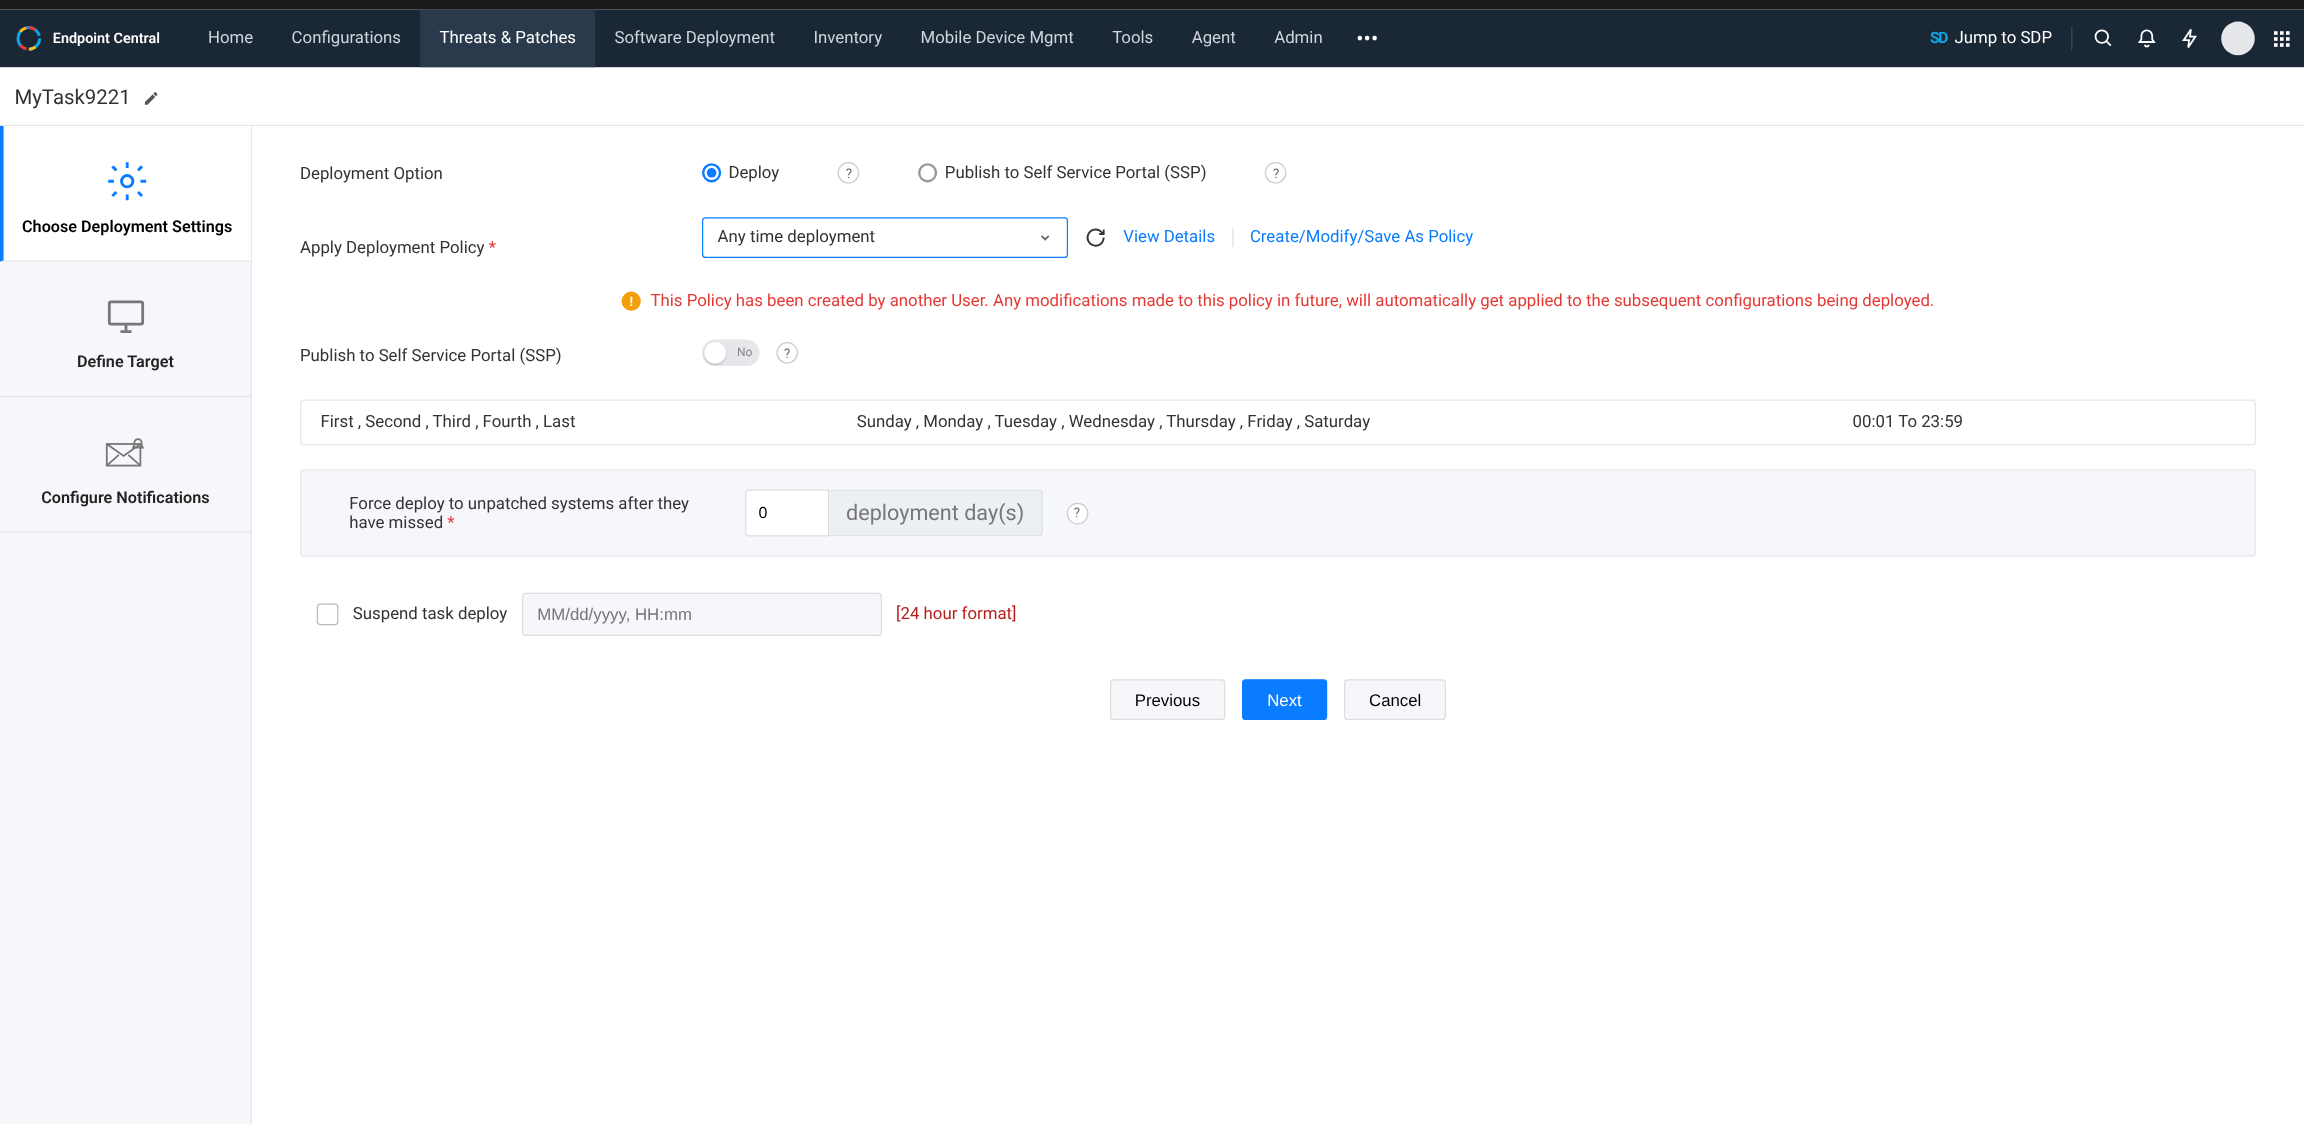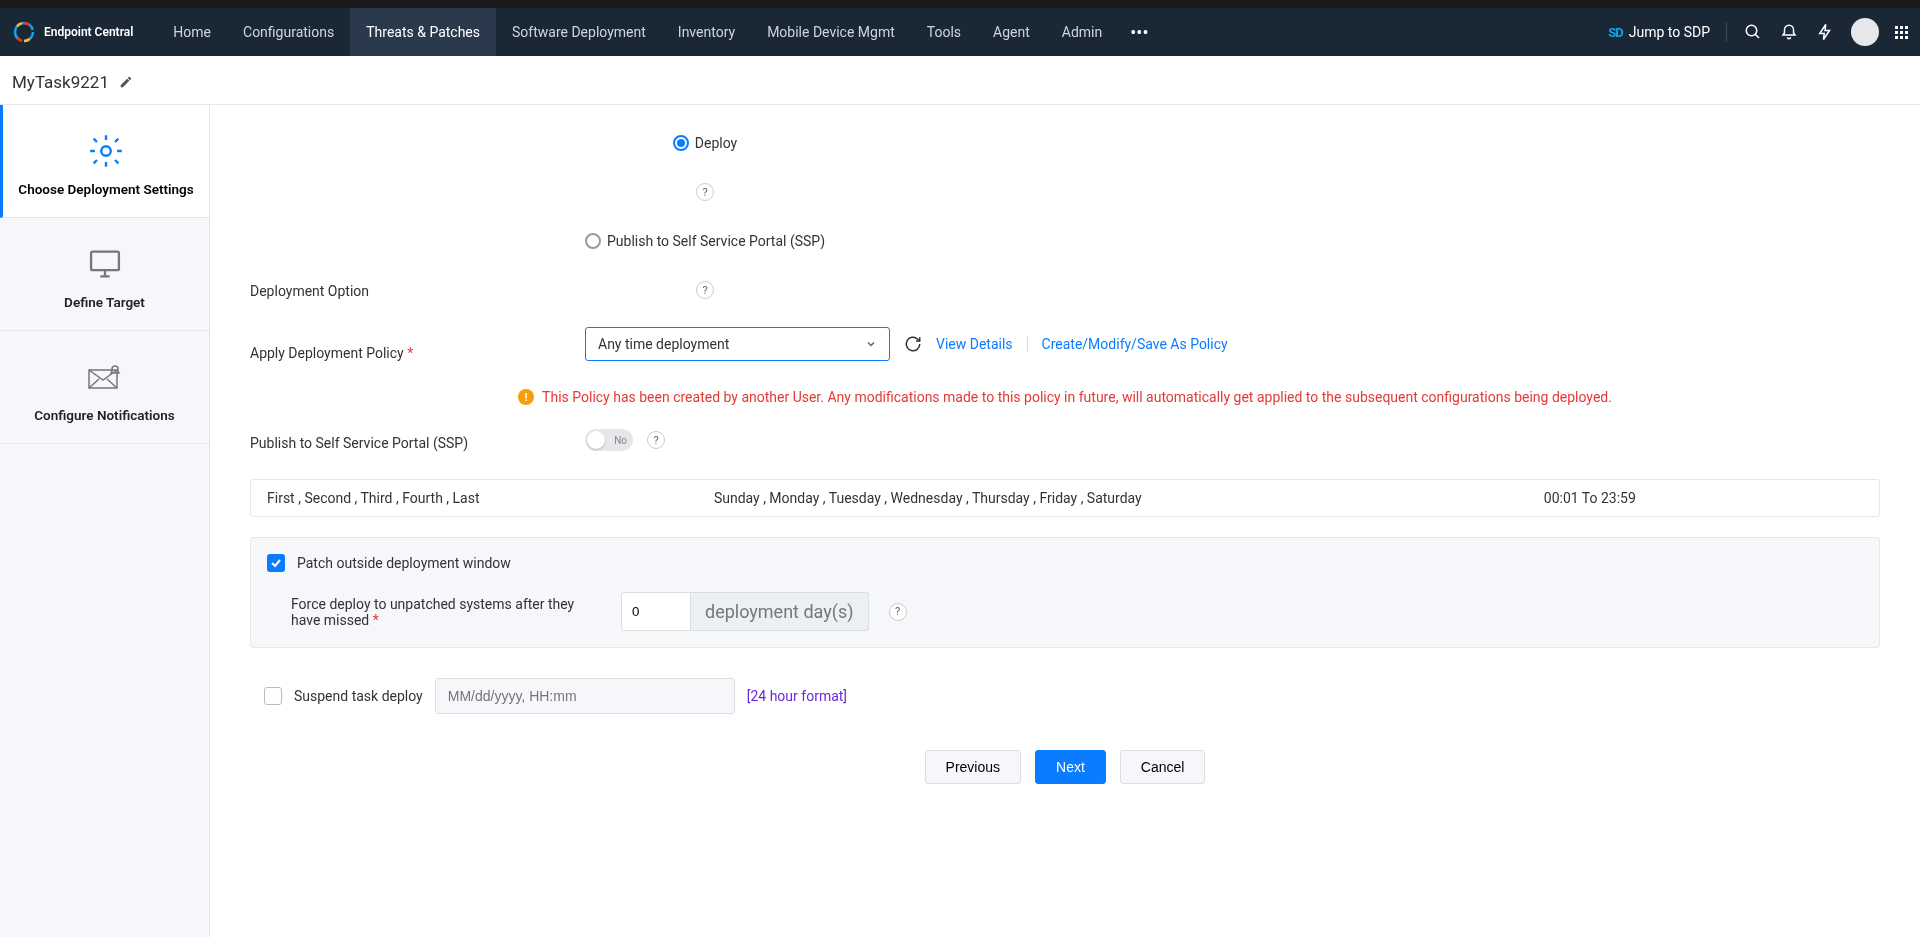--- a/index.html
+++ b/index.html
@@ -174,22 +174,21 @@
   color: #333;
 }
 .form-control-area {
   display: flex;
   align-items: center;
   gap: 14px;
 }
 .radio-group {
   display: flex;
   align-items: center;
-  gap: 32px;
-  flex-direction: column;
+  gap: 49px;
 }
 .radio-opt {
   display: flex;
   align-items: center;
   gap: 6px;
   cursor: pointer;
 }
 .radio {
   width: 16px;
   height: 16px;
@@ -392,21 +391,21 @@
 .dt-input {
   width: 300px;
   padding: 9px 12px;
   border: 1px solid #ddd;
   border-radius: 3px;
   background: #f5f7fa;
   color: #aaa;
   font-size: 14px;
 }
 .format-hint {
-  color: #6d28d9;
+  color: #b91c1c;
   font-size: 14px;
   text-align: right;
 }
 .buttons {
   display: flex;
   justify-content: center;
   gap: 14px;
 }
 .btn {
   padding: 8px 20px;
@@ -595,28 +594,20 @@
 
     <div class="table">
       <div class="table-row">
         <div class="col1">First , Second , Third , Fourth , Last</div>
         <div class="col2">Sunday , Monday , Tuesday , Wednesday , Thursday , Friday , Saturday</div>
         <div class="col3">00:01 To 23:59</div>
       </div>
     </div>
 
     <div class="panel">
-      <div class="panel-head">
-        <span class="checkbox checked">
-          <svg width="12" height="12" viewBox="0 0 12 12" fill="none" stroke="#fff" stroke-width="2">
-              <path d="M2 6 l3 3 l5 -6"></path>
-            </svg>
-        </span>
-        <span>Patch outside deployment window</span>
-      </div>
       <div class="panel-body">
         <div class="panel-label">
           <span>Force deploy to unpatched systems after they have missed</span> <span class="required">*</span>
         </div>
         <div class="input-group">
           <input class="num-input" value="0" style="">
           <span class="num-suffix">deployment day(s)</span>
         </div>
         <span class="help-circle">?</span>
       </div>

